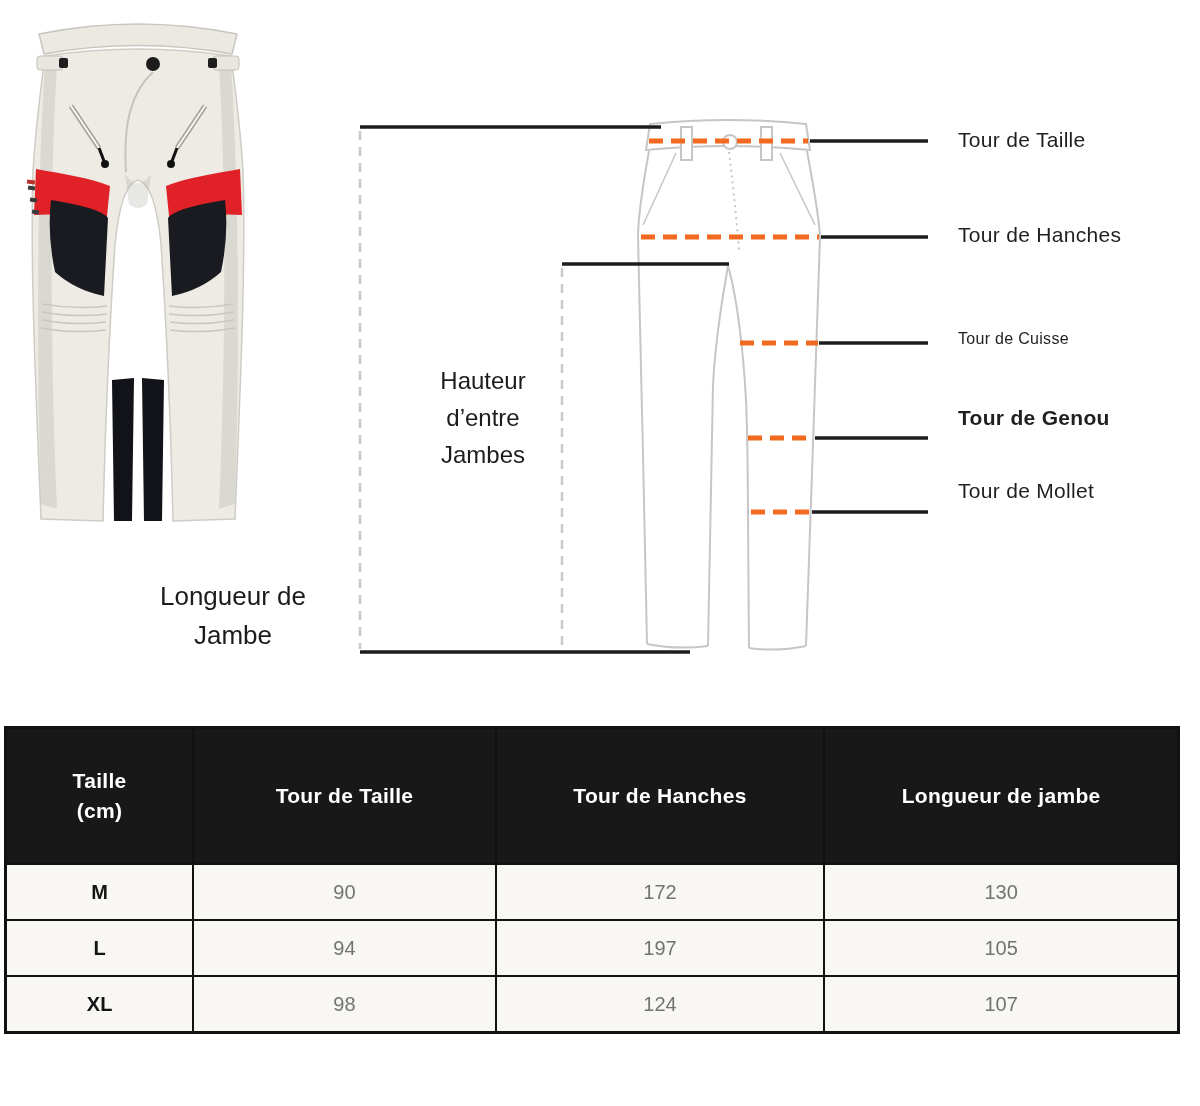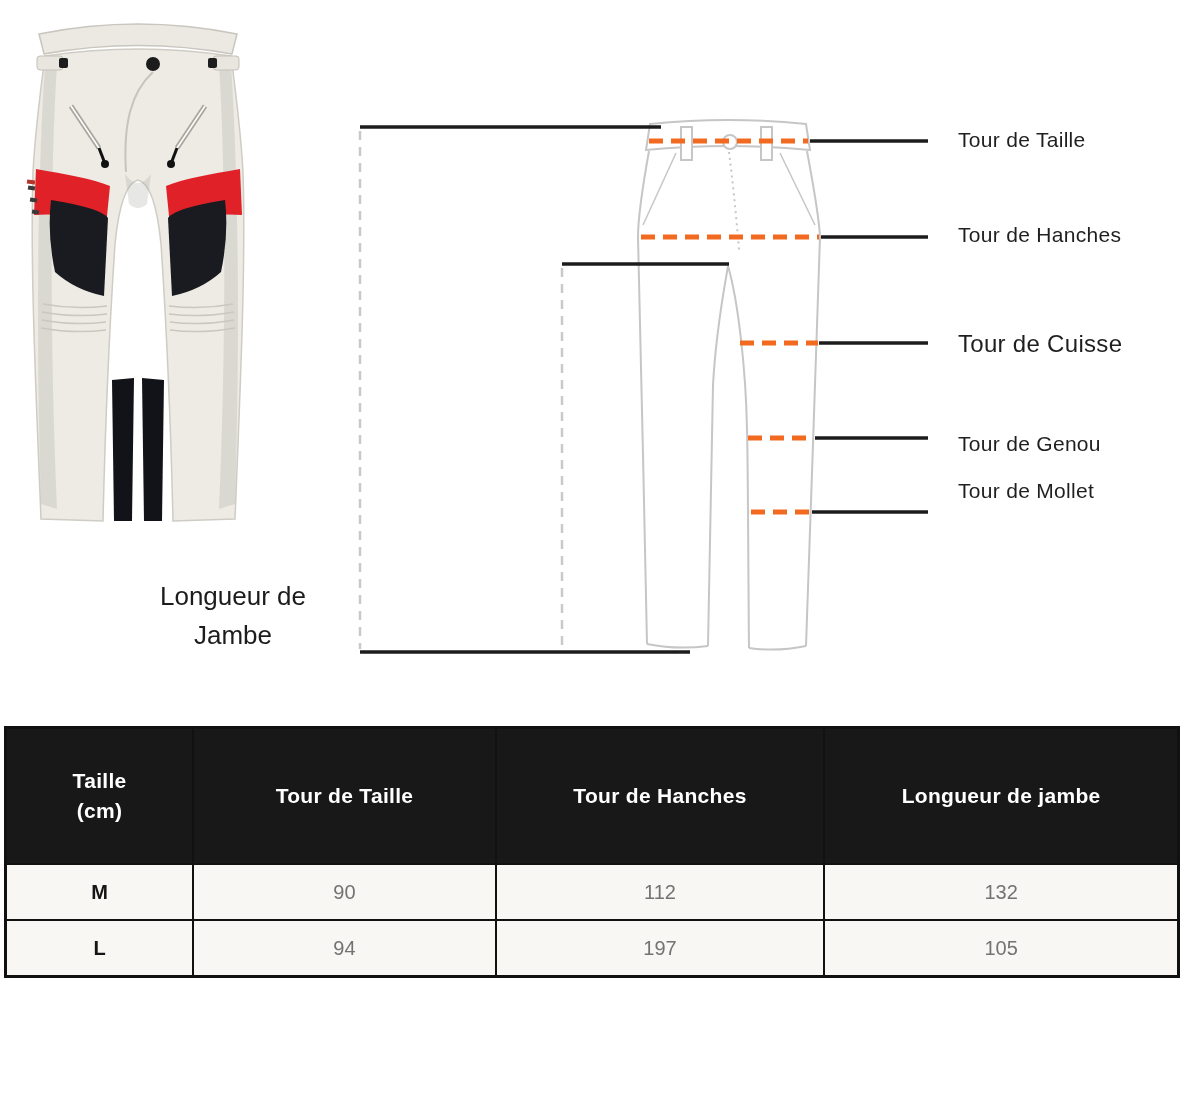--- a/index.html
+++ b/index.html
@@ -13,22 +13,22 @@
   
   .photo{position:absolute;left:12px;top:4px;width:252px;height:530px;}
   
   .diagram-svg{position:absolute;left:0;top:0;}
   .girth-label{
     position:absolute;left:958px;
     font-size:21px;color:#1f1f1f;white-space:nowrap;letter-spacing:.3px;
   }
   .lbl-taille{top:128px;}
   .lbl-hanches{top:223px;}
-  .lbl-cuisse{top:330px;font-size:24px;}
-  .lbl-genou{top:432px;}
+  .lbl-cuisse{top:330px;font-size:16px;}
+  .lbl-genou{top:406px;font-weight:bold;}
   .lbl-mollet{top:479px;}
   .lbl-hauteur{
     position:absolute;left:418px;top:362px;width:130px;
     text-align:center;font-size:24px;line-height:37px;color:#1c1c1c;
   }
   .lbl-longueur{
     position:absolute;left:133px;top:577px;width:200px;
     text-align:center;font-size:26px;line-height:39px;color:#1c1c1c;
   }
   
@@ -170,20 +170,21 @@
       <line x1="815" y1="438" x2="928" y2="438"></line>
       <line x1="812" y1="512" x2="928" y2="512"></line>
     </g>
   </svg>
 
   <div class="girth-label lbl-taille">Tour de Taille</div>
   <div class="girth-label lbl-hanches">Tour de Hanches</div>
   <div class="girth-label lbl-cuisse">Tour de Cuisse</div>
   <div class="girth-label lbl-genou">Tour de Genou</div>
   <div class="girth-label lbl-mollet">Tour de Mollet</div>
+  <div class="lbl-hauteur">Hauteur d’entre Jambes</div>
   <div class="lbl-longueur">Longueur de Jambe</div>
 
   <table class="size-table">
     <colgroup>
       <col class="col-size">
         <col class="col-waist">
         <col class="col-hips">
         <col class="col-leg">
     </colgroup>
     <thead>
@@ -191,24 +192,30 @@
         <th><span class="wrap-narrow">Taille (cm)</span></th>
         <th>Tour de Taille</th>
         <th>Tour de Hanches</th>
         <th>Longueur de jambe</th>
       </tr>
     </thead>
     <tbody>
       <tr>
         <td class="size-cell">M</td>
         <td>90</td>
-        <td>112</td>
-        <td>132</td>
+        <td>172</td>
+        <td>130</td>
       </tr>
       <tr>
         <td class="size-cell">L</td>
         <td>94</td>
         <td>197</td>
         <td>105</td>
       </tr>
+      <tr>
+        <td class="size-cell">XL</td>
+        <td>98</td>
+        <td>124</td>
+        <td>107</td>
+      </tr>
     </tbody>
   </table>
 </div>
 
 </body></html>

